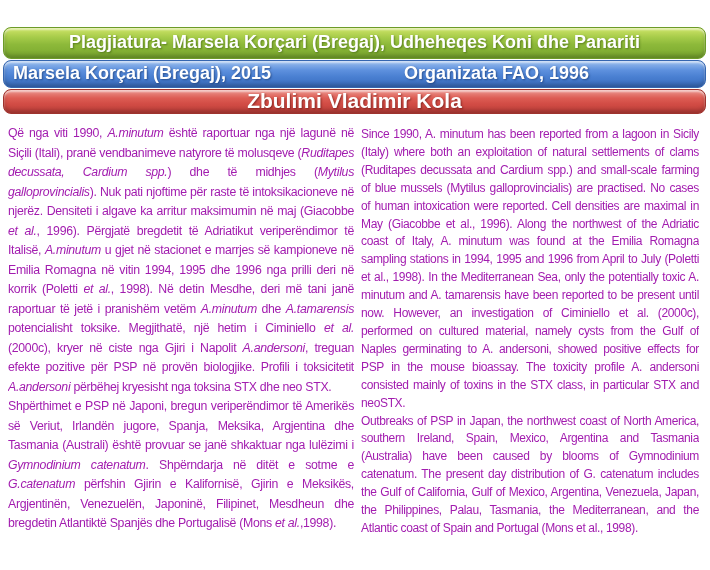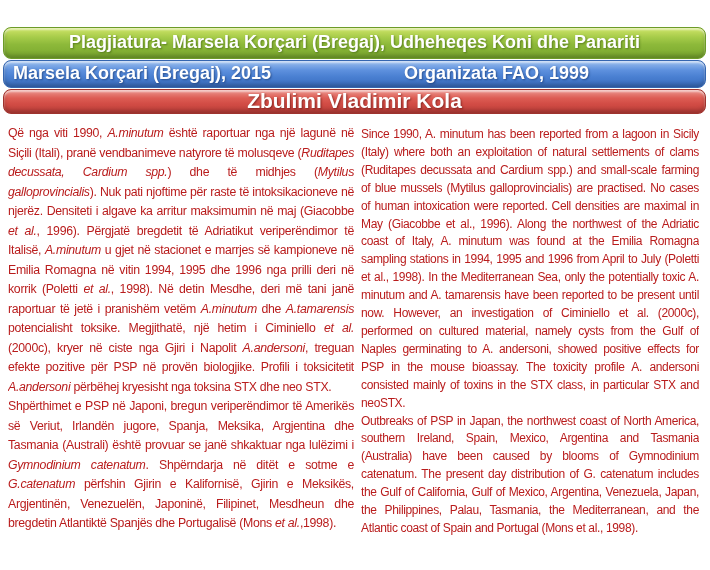--- a/index.html
+++ b/index.html
@@ -37,21 +37,21 @@
     margin-top:1px;
     background:linear-gradient(#ec968e 0%, #dd5d54 35%, #d24c45 60%, #c03f3a 100%);
     border:1px solid #9e332e;
     text-shadow:1px 1px 2px rgba(90,15,10,.6);
   }
   .blue-left{position:absolute;left:9px;top:0;}
   .blue-right{position:absolute;left:400px;top:0;}
   .col{
     position:absolute;
     text-align:justify;
-    color:#b91c1c;
+    color:#a21caf;
     overflow:hidden;
   }
   .col p{margin:0;padding:0;}
   .col .it{font-style:italic;}
   .col-left{
     left:8px;top:124px;width:346px;height:436px;
     font-size:12.3px;line-height:19.5px;letter-spacing:-0.3px;
   }
   .col-right{
     left:361px;top:126px;width:338px;height:436px;
@@ -64,21 +64,21 @@
 <div class="slide">
 
   <div class="bars">
 
     <div class="bar bar-green">
       <span>Plagjiatura- Marsela Korçari (Bregaj), Udheheqes Koni dhe Panariti</span>
     </div>
 
     <div class="bar bar-blue">
       <span class="blue-left">Marsela Korçari (Bregaj), 2015</span>
-      <span class="blue-right">Organizata FAO, 1999</span>
+      <span class="blue-right">Organizata FAO, 1996</span>
     </div>
 
     <div class="bar bar-red">
       <span>Zbulimi Vladimir Kola</span>
     </div>
 
   </div>
 
   <div class="col col-left">
       <p><span>Që nga viti 1990, </span><span class="it">A.minutum</span><span> është raportuar nga një lagunë në Siçili (Itali), pranë vendbanimeve natyrore të molusqeve (</span><span class="it">Ruditapes decussata, Cardium spp.</span><span>) dhe të midhjes (</span><span class="it">Mytilus galloprovincialis</span><span>). Nuk pati njoftime për raste të intoksikacioneve në njerëz. Densiteti i algave ka arritur maksimumin në maj (Giacobbe </span><span class="it">et al.</span><span>, 1996). Përgjatë bregdetit të Adriatikut veriperëndimor të Italisë, </span><span class="it">A.minutum</span><span> u gjet në stacionet e marrjes së kampioneve në Emilia Romagna në vitin 1994, 1995 dhe 1996 nga prilli deri në korrik (Poletti </span><span class="it">et al.</span><span>, 1998). Në detin Mesdhe, deri më tani janë raportuar të jetë i pranishëm vetëm </span><span class="it">A.minutum</span><span> dhe </span><span class="it">A.tamarensis</span><span> potencialisht toksike. Megjithatë, një hetim i Ciminiello </span><span class="it">et al.</span><span> (2000c), kryer në ciste nga Gjiri i Napolit </span><span class="it">A.andersoni</span><span>, treguan efekte pozitive për PSP në provën biologjike. Profili i toksicitetit </span><span class="it">A.andersoni</span><span> përbëhej kryesisht nga toksina STX dhe neo STX.</span></p>

